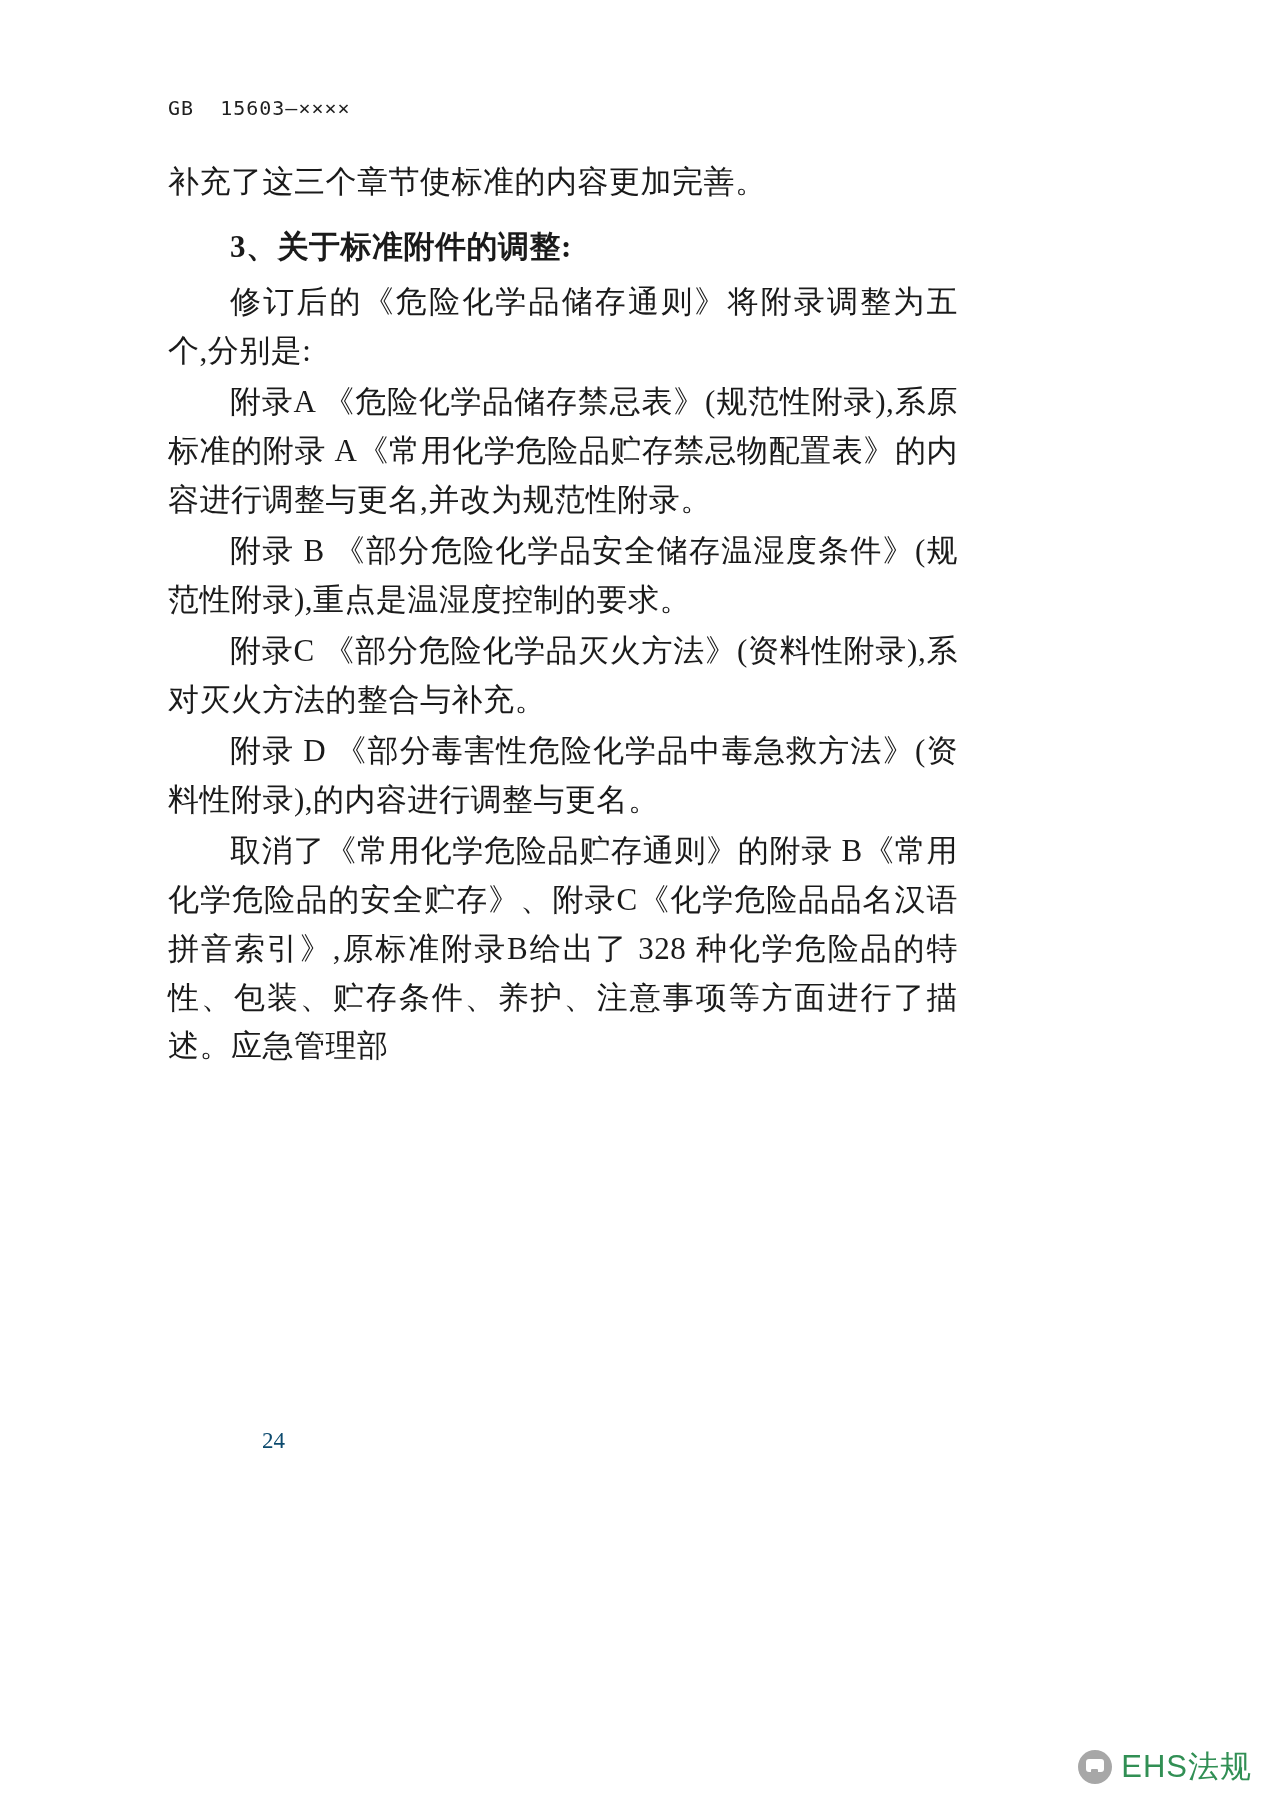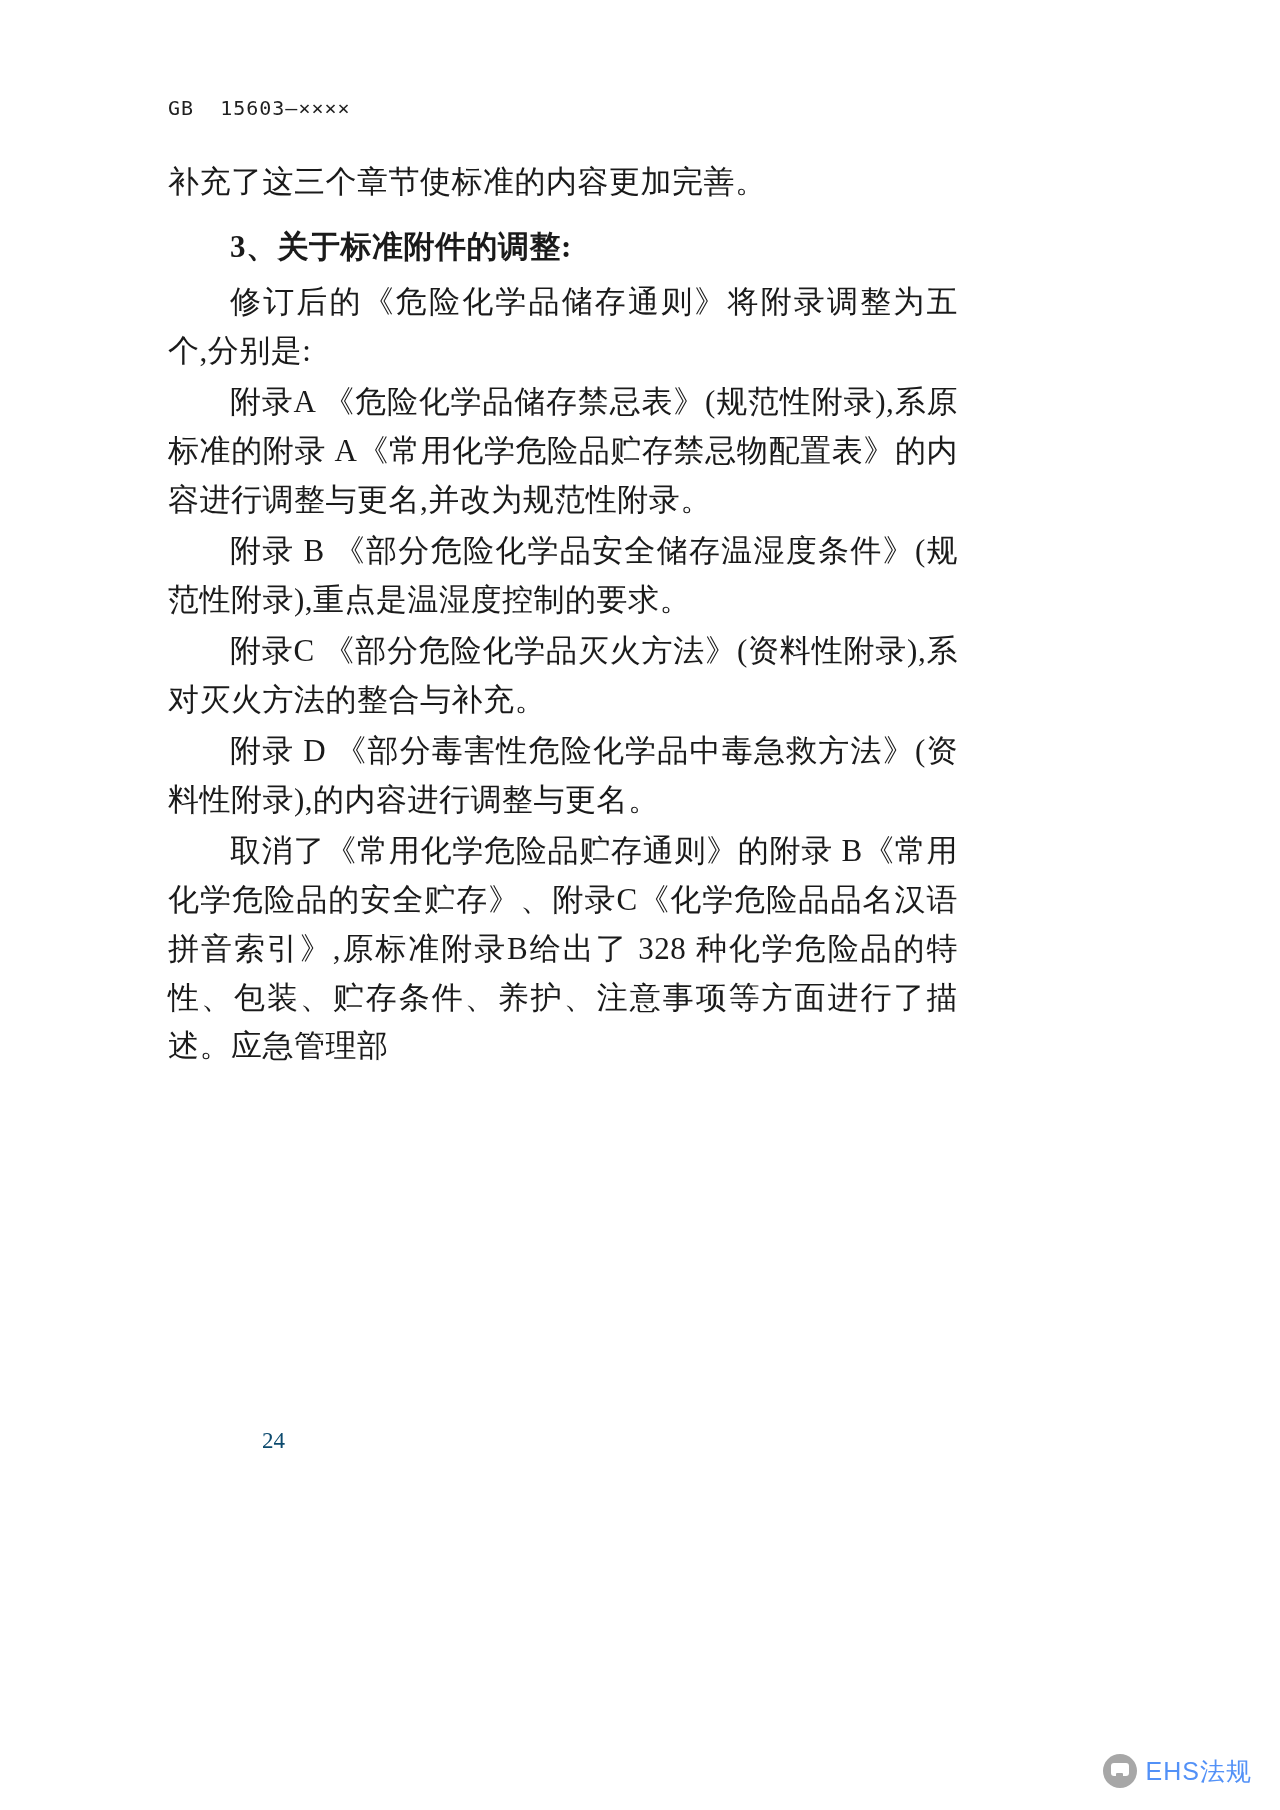--- a/index.html
+++ b/index.html
@@ -94,22 +94,22 @@
     position: absolute;
     left: 13px;
     top: 19px;
     width: 7px;
     height: 7px;
     background: #9b9b9b;
     border-radius: 1px;
   }
   .wm-text {
     font-family: "Liberation Sans", sans-serif;
-    font-size: 25px;
-    color: #3b82f6;
+    font-size: 31px;
+    color: #15803d;
     letter-spacing: 1px;
     white-space: nowrap;
   }
 </style>
 </head>
 <body>
 
 <div class="page">
 
   <div class="content">

